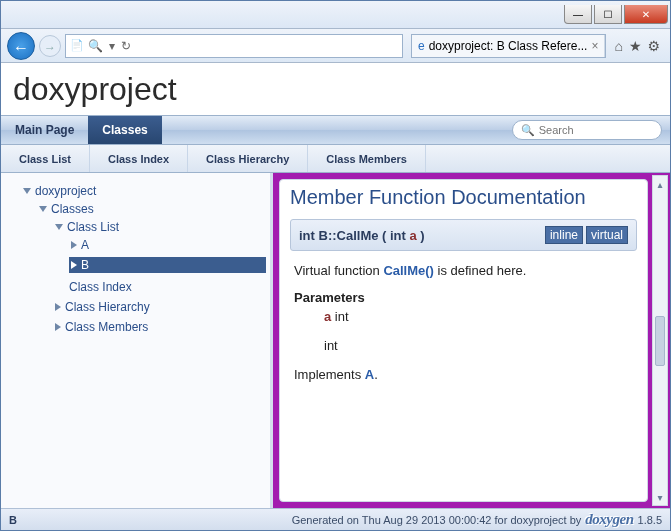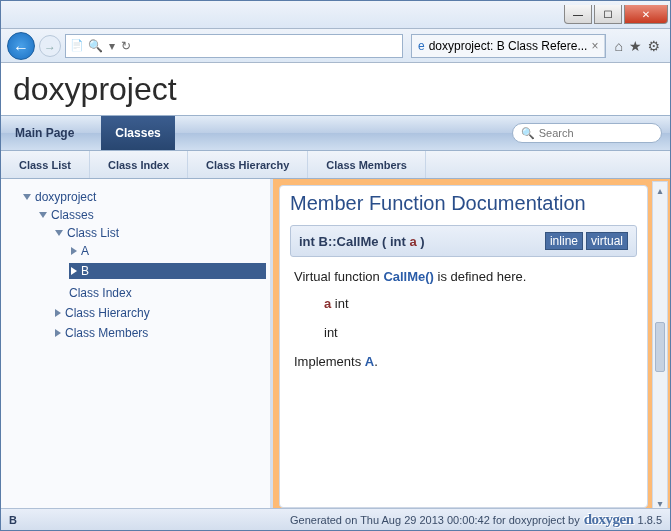--- a/index.html
+++ b/index.html
@@ -21,62 +21,62 @@
 .tab-strip { display: flex; align-items: center; border: 1px solid #9cb2cc; background: #f4f7fb; height: 24px; margin-left: 4px; }
 .tab { display: flex; align-items: center; padding: 0 6px; font-size: 12px; gap: 4px; height: 100%; border-right: 1px solid #ccd8e6; }
 .tab .x { color: #777; font-size: 12px; }
 .tool-icons { display: flex; gap: 6px; color: #555; font-size: 14px; padding: 0 4px; }
 
 .content { position: absolute; top: 62px; bottom: 0; left: 0; right: 0; background: #fff; }
 
 .proj-header { height: 52px; display: flex; align-items: center; padding: 0 12px; }
 .proj-title { font-size: 32px; color: #2b2b2b; font-family: Verdana, sans-serif; }
 
-.mainbar { height: 36px; background: linear-gradient(#e3ecf7,#bccee6 50%,#aec4e0 51%,#cfdef0); border-top: 1px solid #9cb2cc; border-bottom: 1px solid #9cb2cc; display: flex; align-items: stretch; padding-right: 8px; gap: 13px; }
+.mainbar { height: 30px; background: linear-gradient(#e3ecf7,#bccee6 50%,#aec4e0 51%,#cfdef0); border-top: 1px solid #9cb2cc; border-bottom: 1px solid #9cb2cc; display: flex; align-items: stretch; padding-right: 8px; }
 .mainbar .mitem { padding: 0 14px; display: flex; align-items: center; font-size: 12px; color: #283a5d; font-weight: bold; cursor: pointer; }
 .mainbar .mitem.active { background: linear-gradient(#3b5d8f,#284670); color: #fff; }
 .search-box { margin-left: auto; align-self: center; height: 20px; width: 150px; border-radius: 10px; background: #fff; border: 1px solid #9cb2cc; display: flex; align-items: center; padding: 0 8px; }
 .search-box .mag { color: #888; font-size: 11px; margin-right: 4px; }
 .search-box input { border: none; outline: none; font-size: 11px; flex: 1; color: #888; background: transparent; }
 
 .subbar { height: 28px; background: linear-gradient(#f0f4fa,#dbe5f2); border-bottom: 1px solid #9cb2cc; display: flex; align-items: stretch; }
 .subbar .sitem { padding: 0 18px; display: flex; align-items: center; font-size: 11px; color: #2a3c5e; font-weight: bold; border-right: 1px solid #c8d6e8; cursor: pointer; }
 
 .split { display: flex; height: calc(100% - 52px - 30px - 28px - 22px); }
 .tree { width: 272px; background: #f9fafd; border-right: 3px solid #d4deec; padding: 8px 4px; font-size: 12px; overflow: auto; }
 .tree ul { list-style: none; padding-left: 16px; }
 .tree li { padding: 2px 0; }
 .tree .node { display: flex; align-items: center; gap: 4px; color: #2a4e8a; cursor: pointer; padding: 1px 2px; }
 .tree .node.sel { background: #3b5d8f; color: #fff; }
 .tri { display: inline-block; width: 0; height: 0; }
 .tri.down { border-left: 4px solid transparent; border-right: 4px solid transparent; border-top: 6px solid #6f87a8; }
 .tri.right { border-top: 4px solid transparent; border-bottom: 4px solid transparent; border-left: 6px solid #6f87a8; }
 
-.doc { flex: 1; position: relative; background: #fdba74; }
+.doc { flex: 1; position: relative; background: #a21caf; }
 .doc-inner { position: absolute; inset: 6px 22px 6px 6px; background: #fff; border: 1px solid #cfd8e6; border-radius: 4px; padding: 6px 10px 10px; overflow: hidden; }
 .doc h2 { color: #2a4e8a; font-size: 20px; font-weight: normal; margin-bottom: 10px; }
 .sigbox { border: 1px solid #b6c5da; border-radius: 3px; background: linear-gradient(#eaf0f9,#d7e2f1); padding: 6px 8px; display: flex; align-items: center; margin-bottom: 12px; }
 .sigbox .sig { font-size: 13px; color: #2a3c5e; font-weight: bold; }
 .sigbox .sig .pn { color: #8a3030; }
 .badges { margin-left: auto; display: flex; gap: 3px; }
 .badge { background: #4a6fa5; color: #fff; font-size: 12px; padding: 1px 4px; border: 1px solid #35547f; }
 .desc { font-size: 13px; color: #222; padding: 0 4px; }
 .desc p { margin-bottom: 12px; }
 .desc .link { color: #2a5ca8; font-weight: bold; }
 .desc h4 { font-size: 13px; margin-bottom: 4px; }
 .desc .param-row { padding-left: 30px; margin-bottom: 14px; }
 .desc .pn2 { color: #8a3030; font-weight: bold; }
 .vscroll { position: absolute; right: 2px; top: 2px; bottom: 2px; width: 16px; background: #eef2f7; border: 1px solid #d0d8e4; }
 .vscroll .arrow { height: 16px; display: flex; align-items: center; justify-content: center; color: #6a7e98; font-size: 10px; }
 .vscroll .thumb { position: absolute; left: 2px; right: 2px; top: 140px; height: 50px; background: #c6d2e2; border: 1px solid #a6b6cc; border-radius: 2px; }
 
 .footer { position: absolute; bottom: 0; left: 0; right: 0; height: 22px; background: linear-gradient(#e8eef8,#d3deee); border-top: 1px solid #b0c0d6; font-size: 11px; color: #3a4c68; display: flex; align-items: center; padding: 0 8px; }
 .footer .crumb { font-weight: bold; color: #2a3c5e; margin-right: 6px; }
 .footer .gen { margin-left: auto; display: flex; align-items: center; gap: 4px; }
-.doxlogo { font-family: Verdana; font-size: 15px; font-weight: bold; color: #4a6fa5; text-shadow: 1px 1px 0 #fff, -1px -1px 0 #fff; letter-spacing: -0.5px; }
+.doxlogo { font-family: Verdana; font-size: 15px; font-weight: bold; color: #4a6fa5; text-shadow: 1px 1px 0 #fff, -1px -1px 0 #fff; letter-spacing: -0.5px; font-style: italic; }
 </style>
 </head>
 <body>
 
 <div class="titlebar">
   <div class="win-controls">
     <div class="win-btn min">—</div>
     <div class="win-btn">☐</div>
     <div class="win-btn close">✕</div>
   </div>
@@ -195,20 +195,21 @@
           <span class="sig">
             <span>int B::CallMe</span><span> ( int  </span><span class="pn">a</span><span> )</span>
           </span>
           <span class="badges">
             <span class="badge">inline</span>
             <span class="badge">virtual</span>
           </span>
         </div>
         <div class="desc">
           <p><span>Virtual function </span><a class="link">CallMe()</a><span> is defined here.</span></p>
+          <h4>Parameters</h4>
           <div class="param-row"><span class="pn2">a</span><span> int</span></div>
           <div class="param-row">int</div>
           <p><span>Implements </span><a class="link">A</a><span>.</span></p>
         </div>
       </div>
       <div class="vscroll">
         <div class="arrow">▴</div>
         <div class="thumb"></div>
         <div class="arrow" style="position:absolute;bottom:0;left:0;right:0;">▾</div>
       </div>

